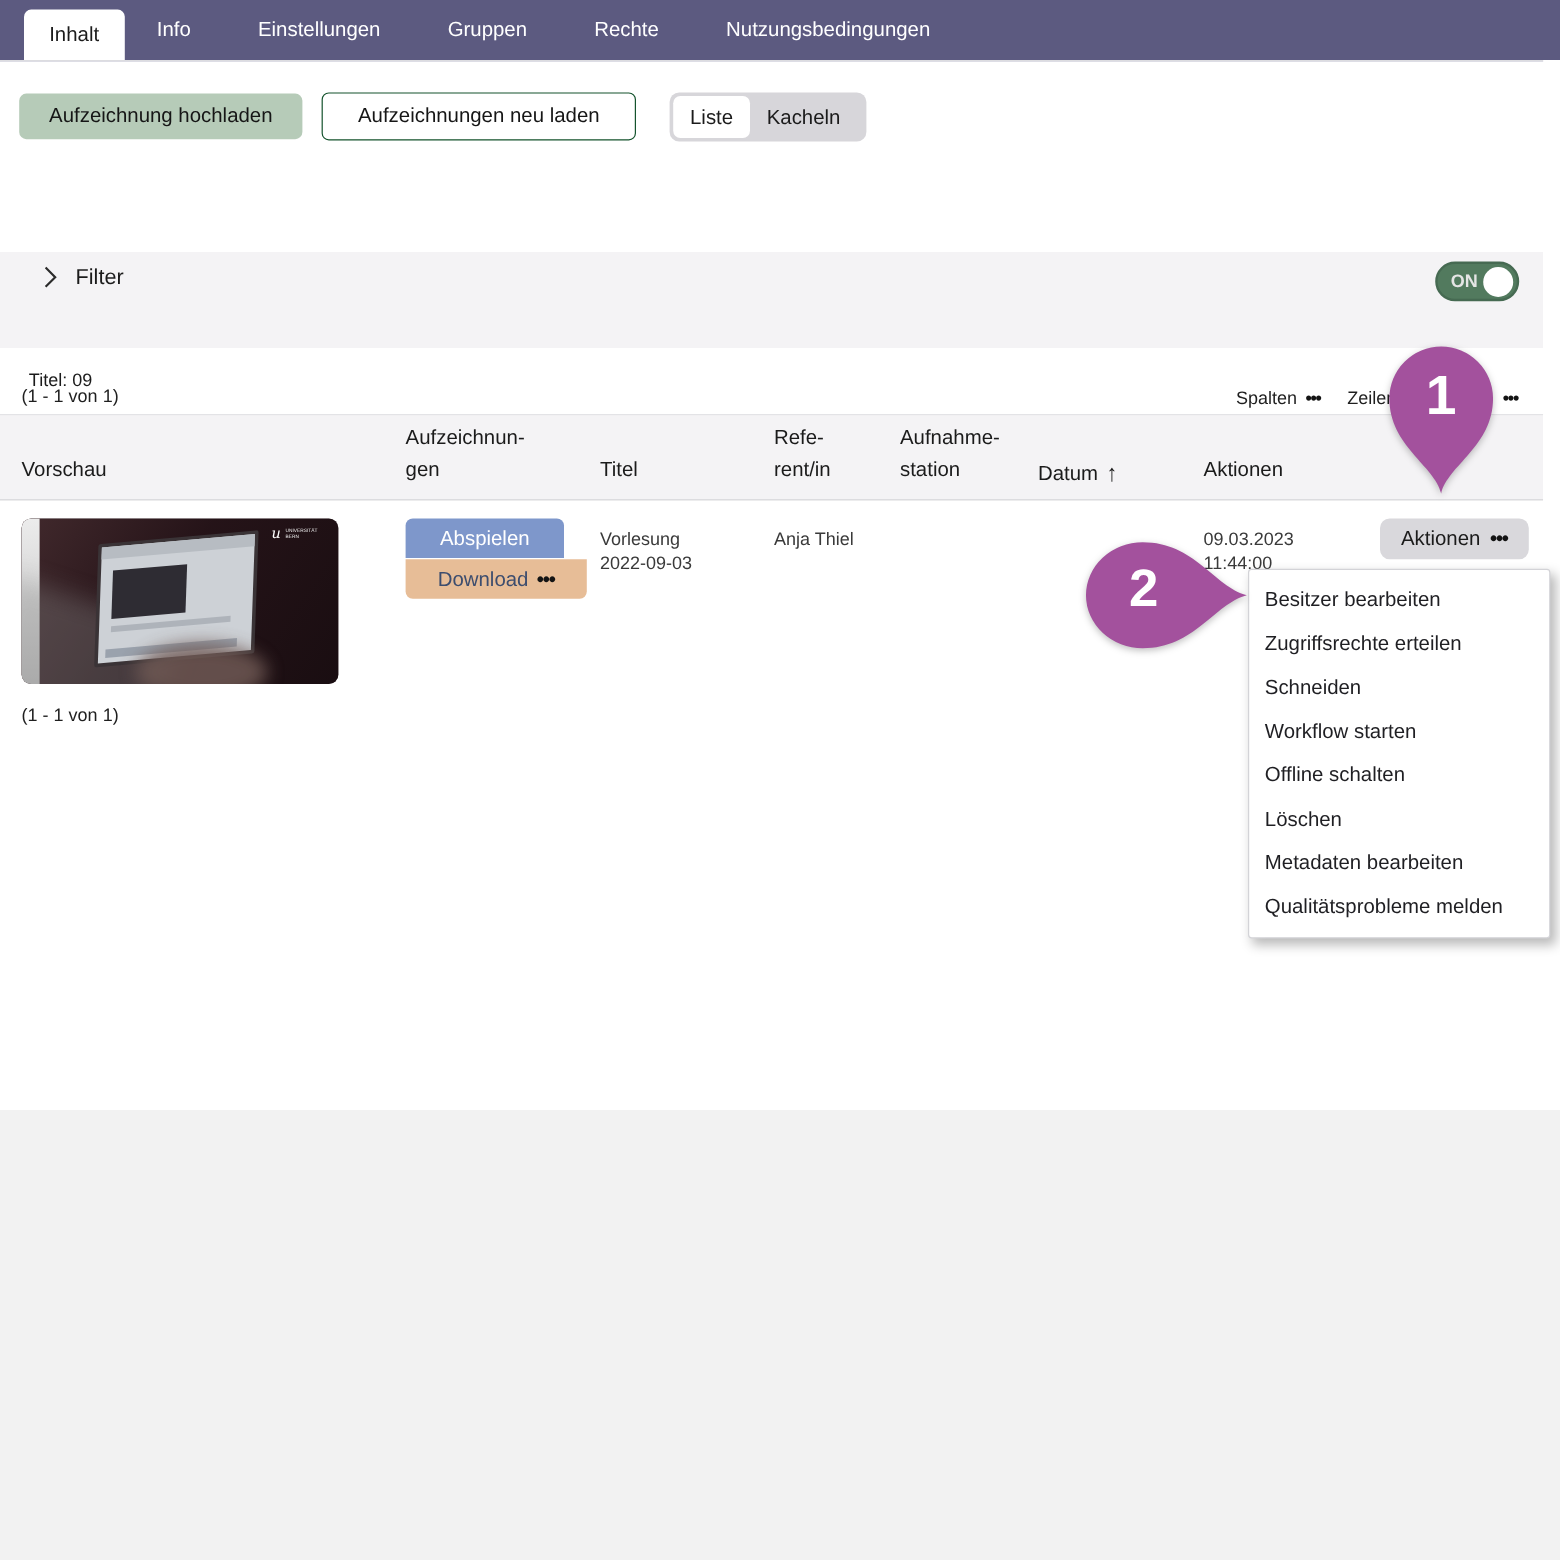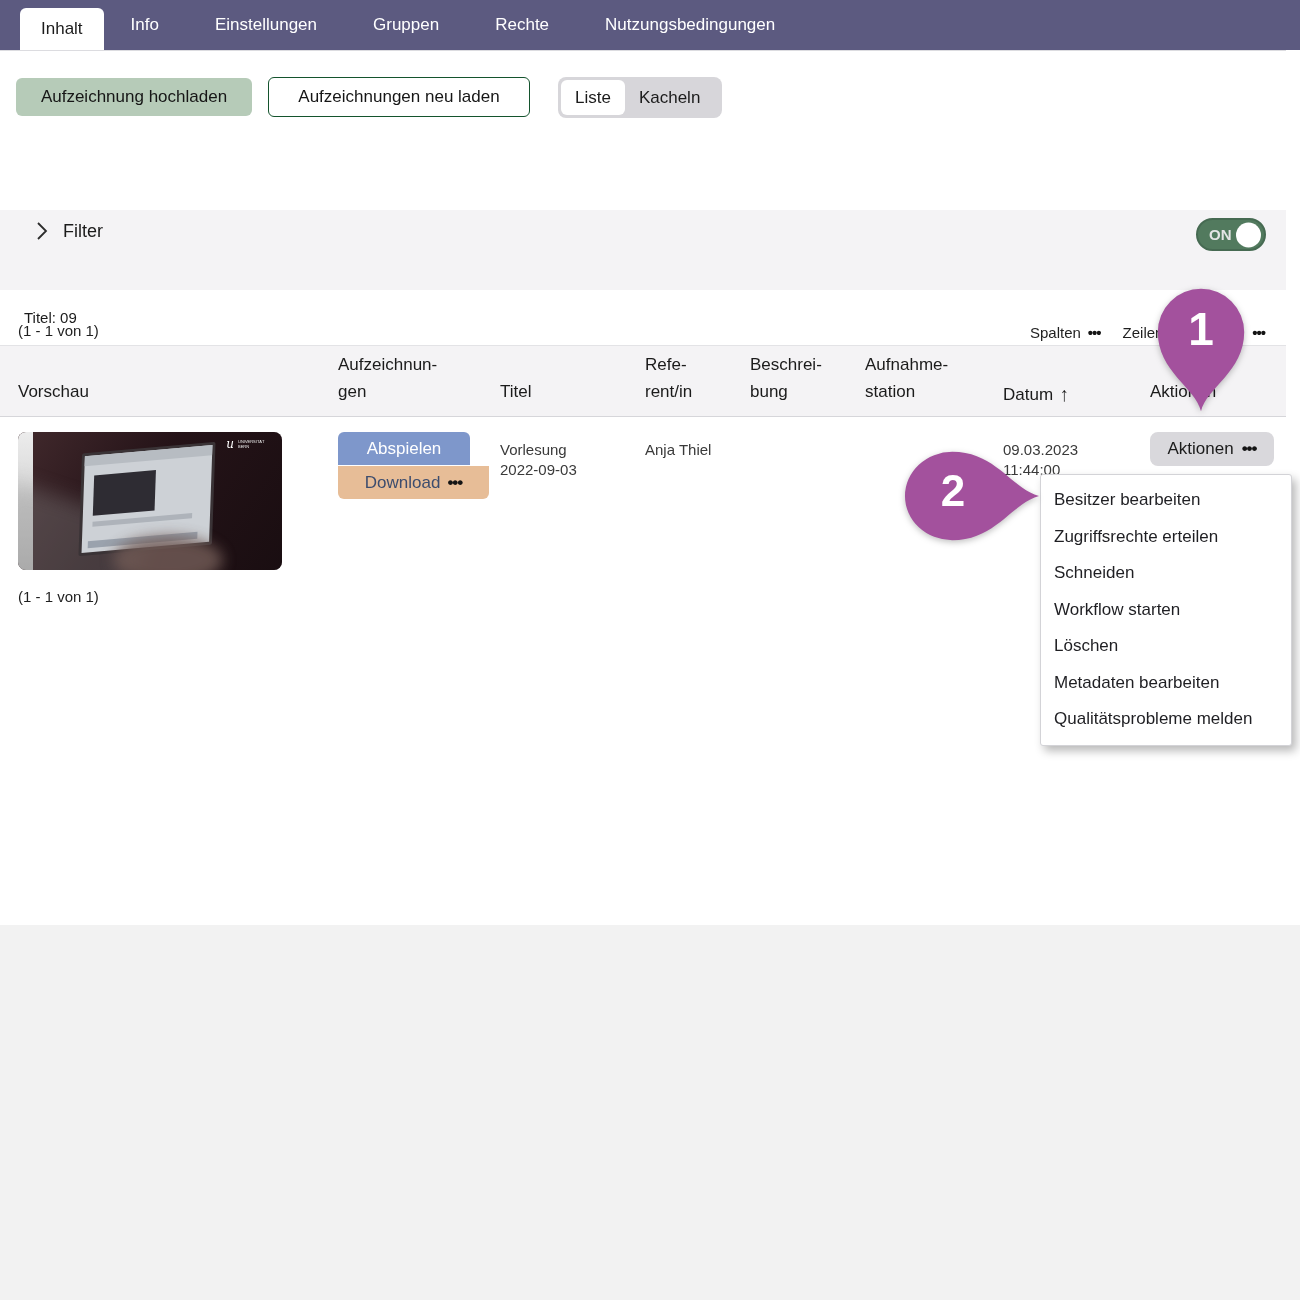--- a/index.html
+++ b/index.html
@@ -138,22 +138,20 @@
     <span class="dots">•••</span>
   </div>
 
   <div class="tgrid theader">
     <div class="th">Vorschau</div>
     <div class="th">Aufzeichnun-
 gen</div>
     <div class="th">Titel</div>
     <div class="th">Refe-
 rent/in</div>
-    <div class="th">Beschrei-
-bung</div>
     <div class="th">Aufnahme-
 station</div>
     <div class="th-datum">
       <span>Datum</span>
       <span class="sort-arrow">↑</span>
     </div>
     <div class="th">Aktionen</div>
   </div>
 
   <div class="tgrid trow">
@@ -199,20 +197,21 @@
 
   <div class="count-bottom">(1 - 1 von 1)</div>
 
   <div class="bottom-area"></div>
 
   <div class="dropdown">
     <div class="menu-item">Besitzer bearbeiten</div>
     <div class="menu-item">Zugriffsrechte erteilen</div>
     <div class="menu-item">Schneiden</div>
     <div class="menu-item">Workflow starten</div>
+    <div class="menu-item">Offline schalten</div>
     <div class="menu-item">Löschen</div>
     <div class="menu-item">Metadaten bearbeiten</div>
     <div class="menu-item">Qualitätsprobleme melden</div>
   </div>
 
   <div class="pin pin1">
     <svg viewBox="0 0 100 140" preserveAspectRatio="none">
       <path d="M50,138 C44,112 2,94 2,50 A48,48 0 1 1 98,50 C98,94 56,112 50,138 Z" fill="#a3519d"></path>
     </svg>
     <span class="num">1</span>

